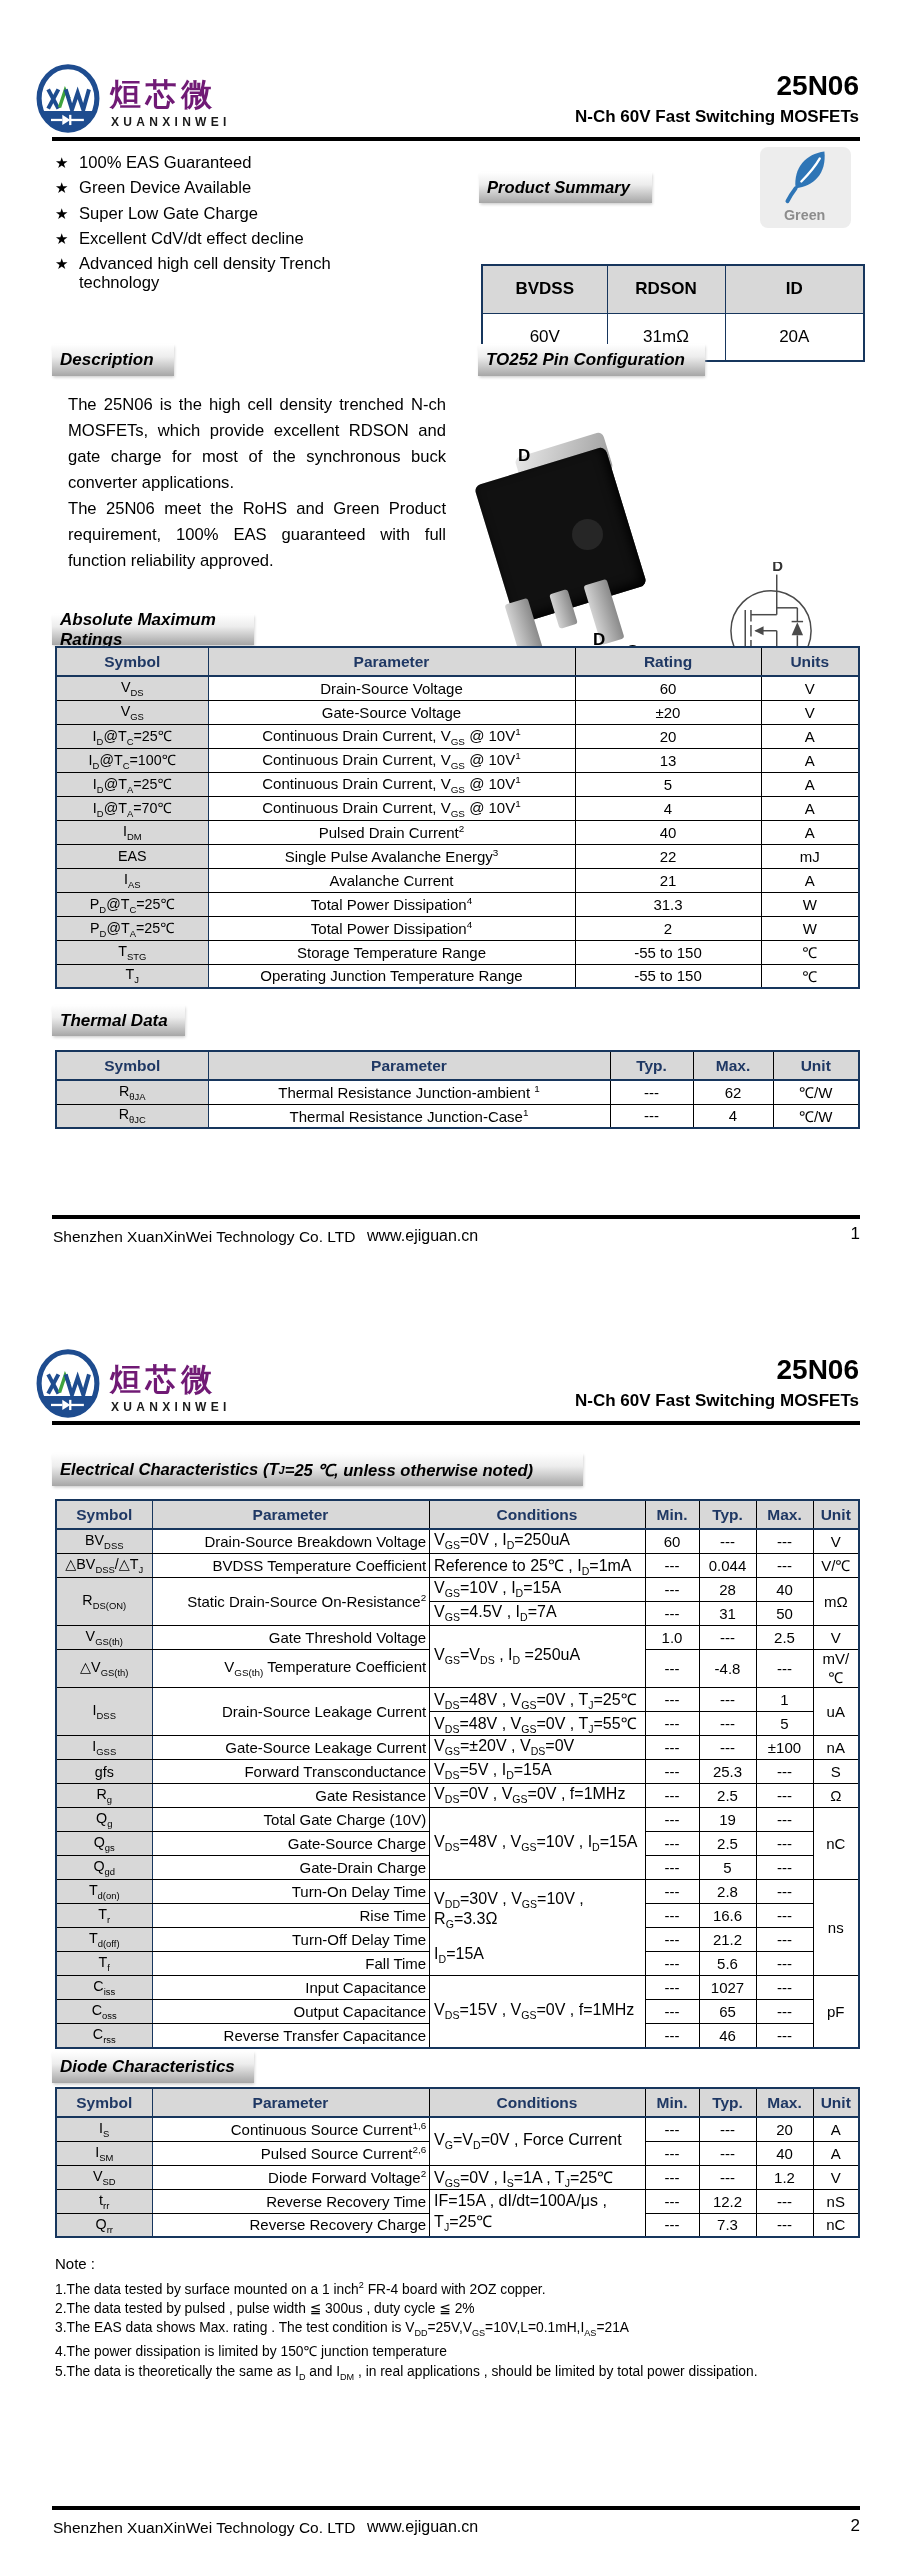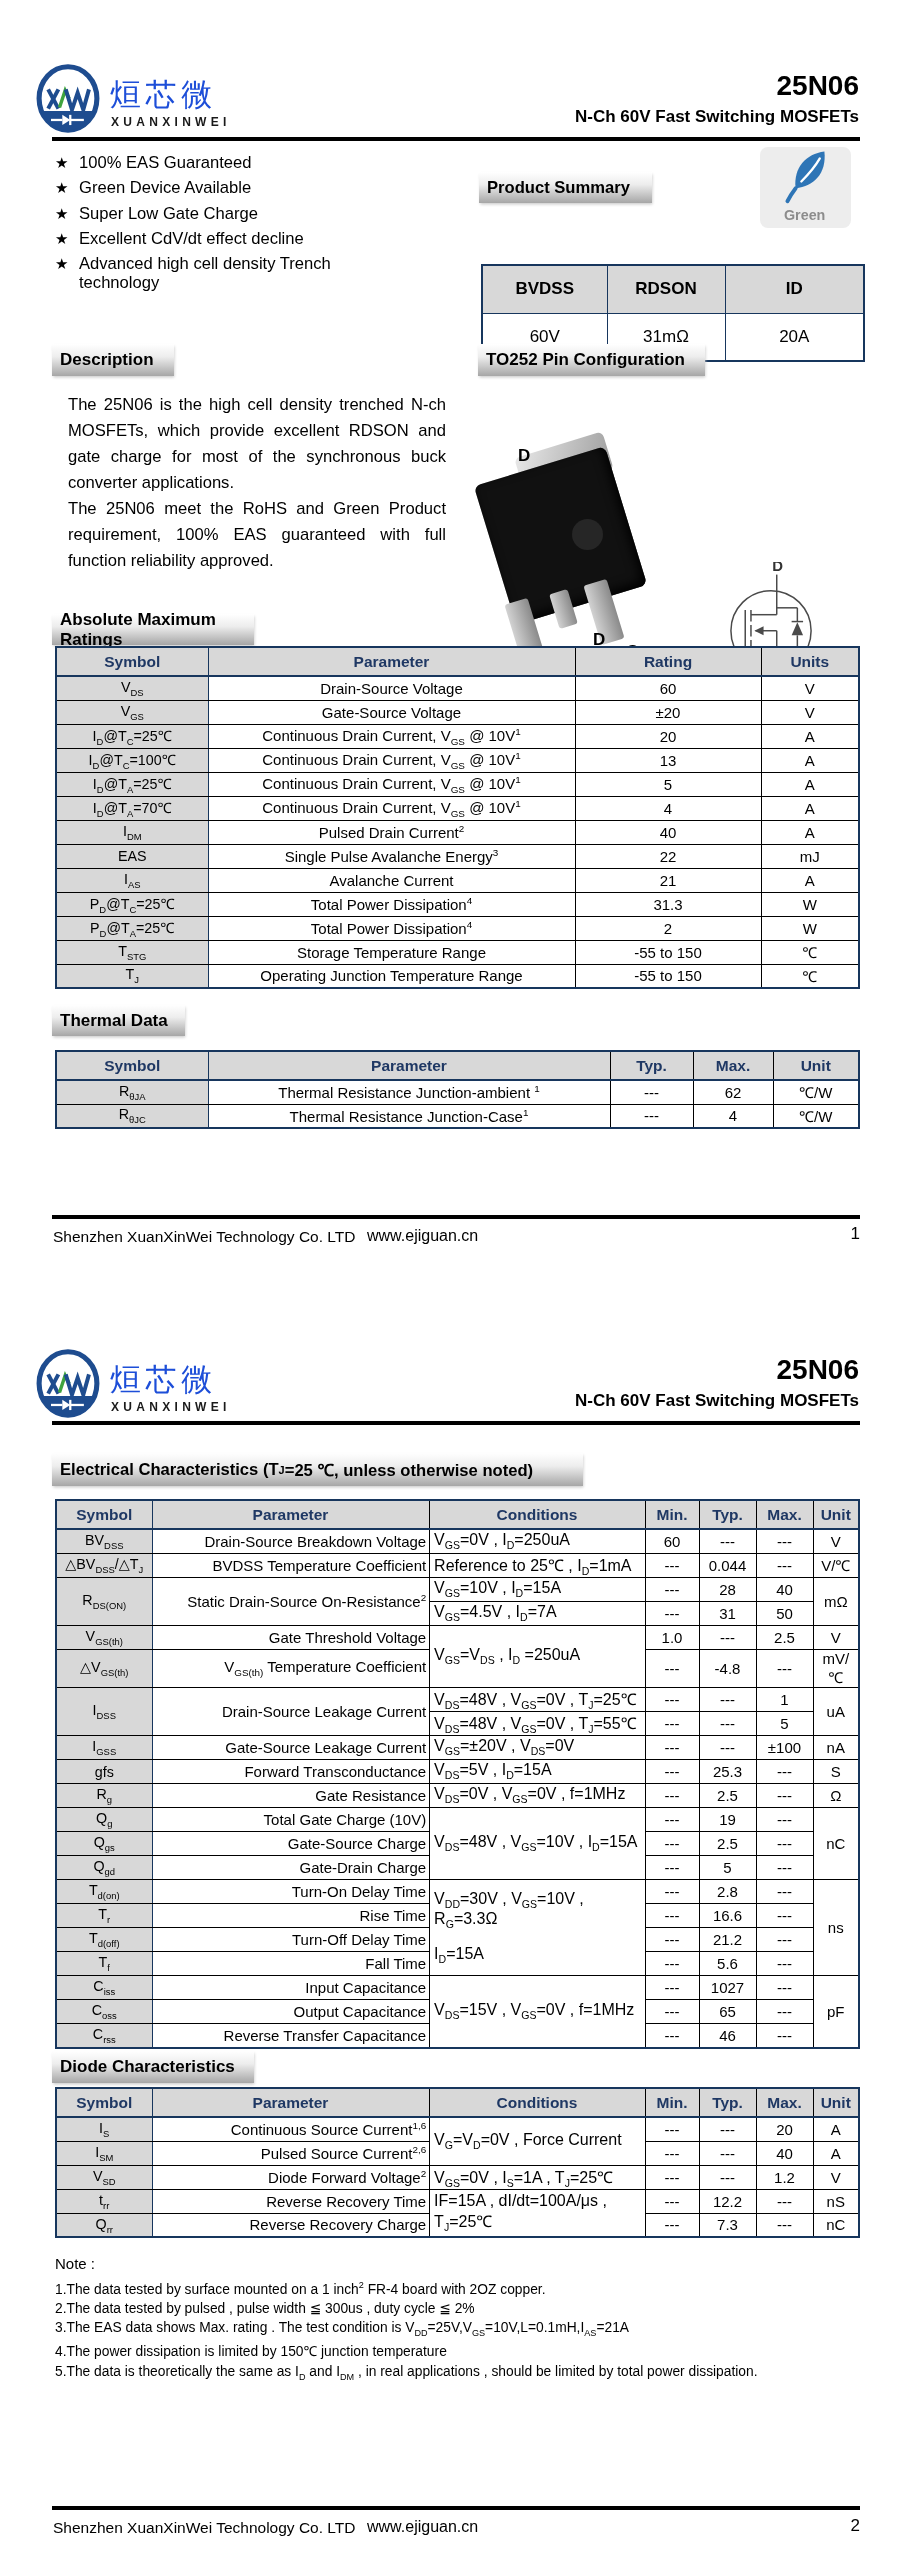--- a/index.html
+++ b/index.html
@@ -4,25 +4,25 @@
 <style>
   html,body{margin:0;padding:0;background:#fff;}
   .sheet{position:relative;width:911px;height:2576px;background:#fff;
          font-family:"Liberation Sans",sans-serif;color:#000;overflow:hidden;}
   .abs{position:absolute;}
   .rule{position:absolute;background:#000;height:4px;}
   
   .seclabel{position:absolute;display:flex;align-items:center;padding-left:8px;
     font-weight:bold;font-size:17px;color:#000;
     background:linear-gradient(180deg,#ffffff 0%,#ededed 40%,#a6a6a6 100%);
-    box-shadow:1.1px 1.7px 2.9px #c9c9c9;}
+    box-shadow:1.1px 1.7px 2.9px #c9c9c9;font-style:italic;}
   
   .logo{position:absolute;width:229px;height:76px;}
   .logo svg{position:absolute;left:0;top:1.1px;}
-  .logo .cn{position:absolute;left:76px;top:11.5px;font-size:31px;font-weight:normal;letter-spacing:4.6px;color:#1d4ed8;}
+  .logo .cn{position:absolute;left:76px;top:11.5px;font-size:31px;font-weight:bold;letter-spacing:4.6px;color:#701a75;}
   .logo .en{position:absolute;left:77px;top:53px;font-size:12px;font-weight:600;letter-spacing:4.3px;color:#1a1a1a;}
   
   .titleblock{position:absolute;width:344px;text-align:right;}
   .pn{font-size:28px;font-weight:bold;line-height:30px;}
   .subt{font-size:17px;font-weight:bold;margin-top:5.7px;}
   
   .features{position:absolute;font-size:16.6px;}
   .feat{margin-bottom:6.3px;line-height:19px;}
   .feat .star{display:inline-block;width:24px;font-size:15px;vertical-align:top;}
   .feat .txt{display:inline-block;width:313px;vertical-align:top;}

